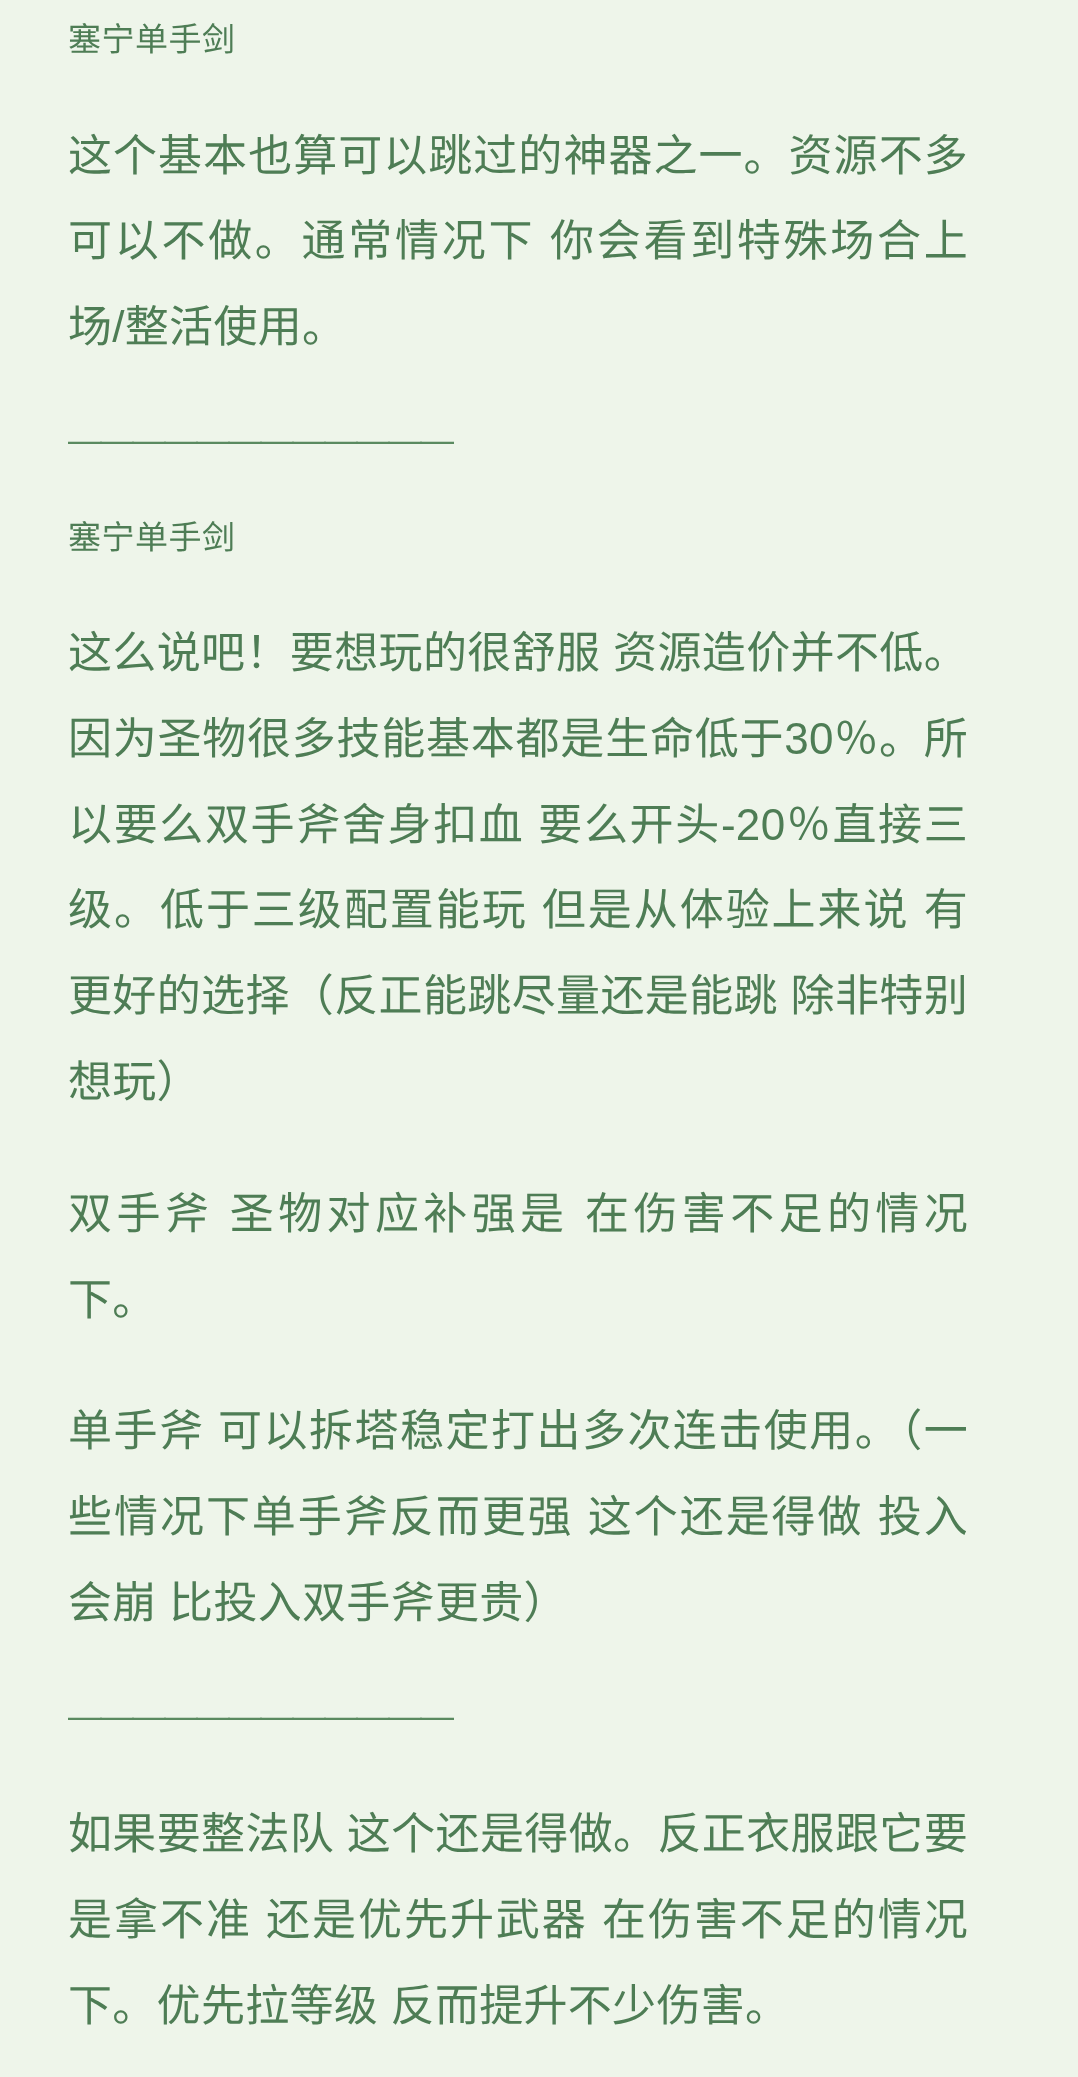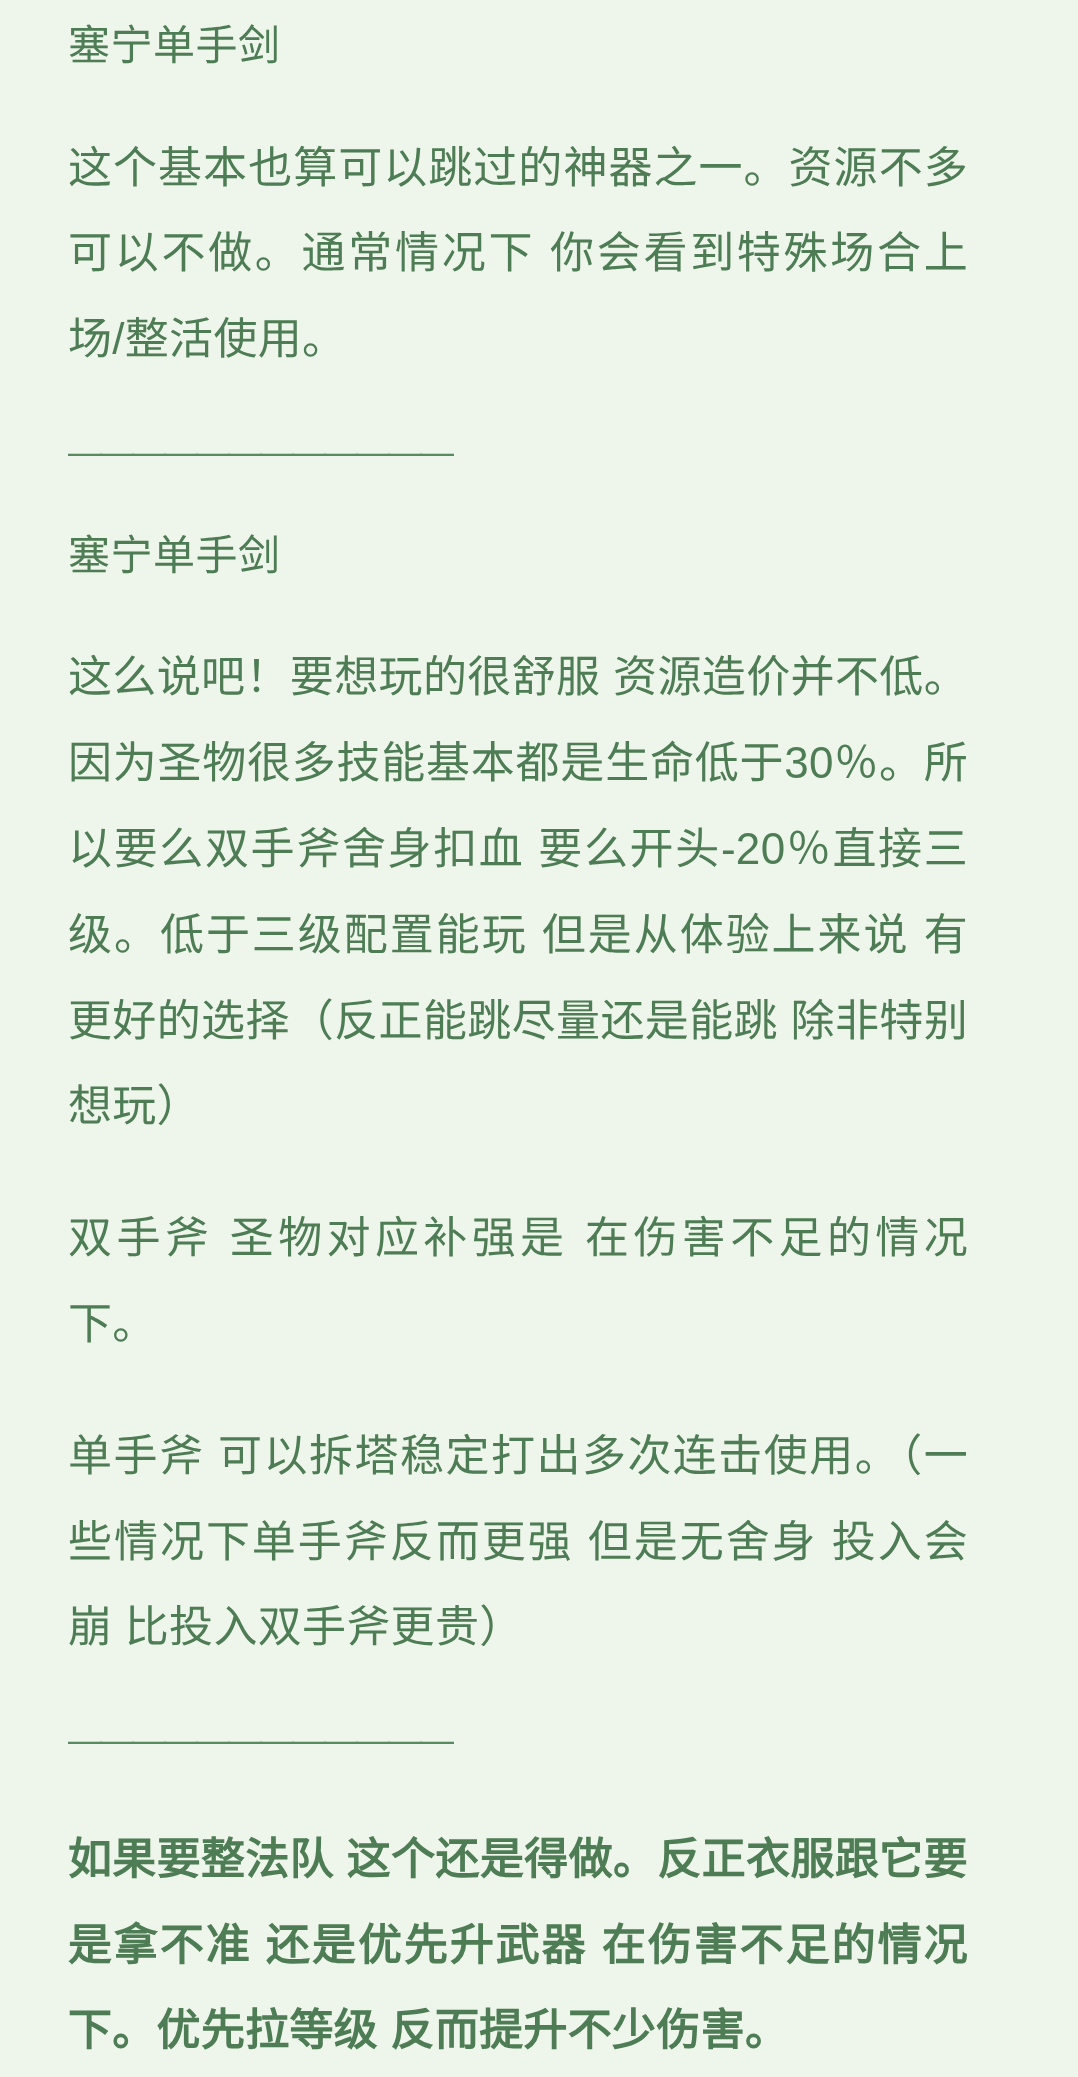--- a/index.html
+++ b/index.html
@@ -18,41 +18,40 @@
     width: 1078px;
     min-height: 2077px;
     box-sizing: border-box;
     padding: 18px 44px 40px 68px;
     background: #eef5ea;
   }
   .section {
     margin: 0;
   }
   .heading {
-    font-size: 42px;
+    font-size: 33px;
     line-height: 1.35;
     color: #4e7d55;
     margin: 0 0 50px 0;
     font-weight: 400;
     letter-spacing: 0.5px;
   }
   .para {
     font-size: 44px;
     line-height: 1.95;
     color: #4e7d55;
     margin: 0 0 46px 0;
     font-weight: 400;
     letter-spacing: 0.3px;
     text-align: justify;
     text-justify: inter-ideograph;
     max-width: 900px;
   }
   .para:last-child {
     margin-bottom: 0;
-    font-weight: bold;
   }
   .divider {
     font-size: 34px;
     line-height: 1.4;
     color: #5a8a60;
     letter-spacing: -2px;
     margin: 0 0 52px 0;
     white-space: nowrap;
     overflow: hidden;
   }
@@ -68,21 +67,21 @@
   <div class="section">
     <h2 class="heading">塞宁单手剑</h2>
     <p class="para">这个基本也算可以跳过的神器之一。资源不多可以不做。通常情况下 你会看到特殊场合上场/整活使用。</p>
     <div class="divider">————————————</div>
   </div>
 
   <div class="section">
     <h2 class="heading">塞宁单手剑</h2>
     <p class="para">这么说吧！要想玩的很舒服 资源造价并不低。因为圣物很多技能基本都是生命低于30％。所以要么双手斧舍身扣血 要么开头-20％直接三级。低于三级配置能玩 但是从体验上来说 有更好的选择（反正能跳尽量还是能跳 除非特别想玩）</p>
     <p class="para">双手斧 圣物对应补强是 在伤害不足的情况下。</p>
-    <p class="para">单手斧 可以拆塔稳定打出多次连击使用。（一些情况下单手斧反而更强 但是无舍身 投入会崩 比投入双手斧更贵）</p>
+    <p class="para">单手斧 可以拆塔稳定打出多次连击使用。（一些情况下单手斧反而更强 这个还是得做 投入会崩 比投入双手斧更贵）</p>
     <div class="divider">————————————</div>
   </div>
 
   <div class="section">
     <p class="para">如果要整法队 这个还是得做。反正衣服跟它要是拿不准 还是优先升武器 在伤害不足的情况下。优先拉等级 反而提升不少伤害。</p>
   </div>
 
 </div>
 
 </body></html>

